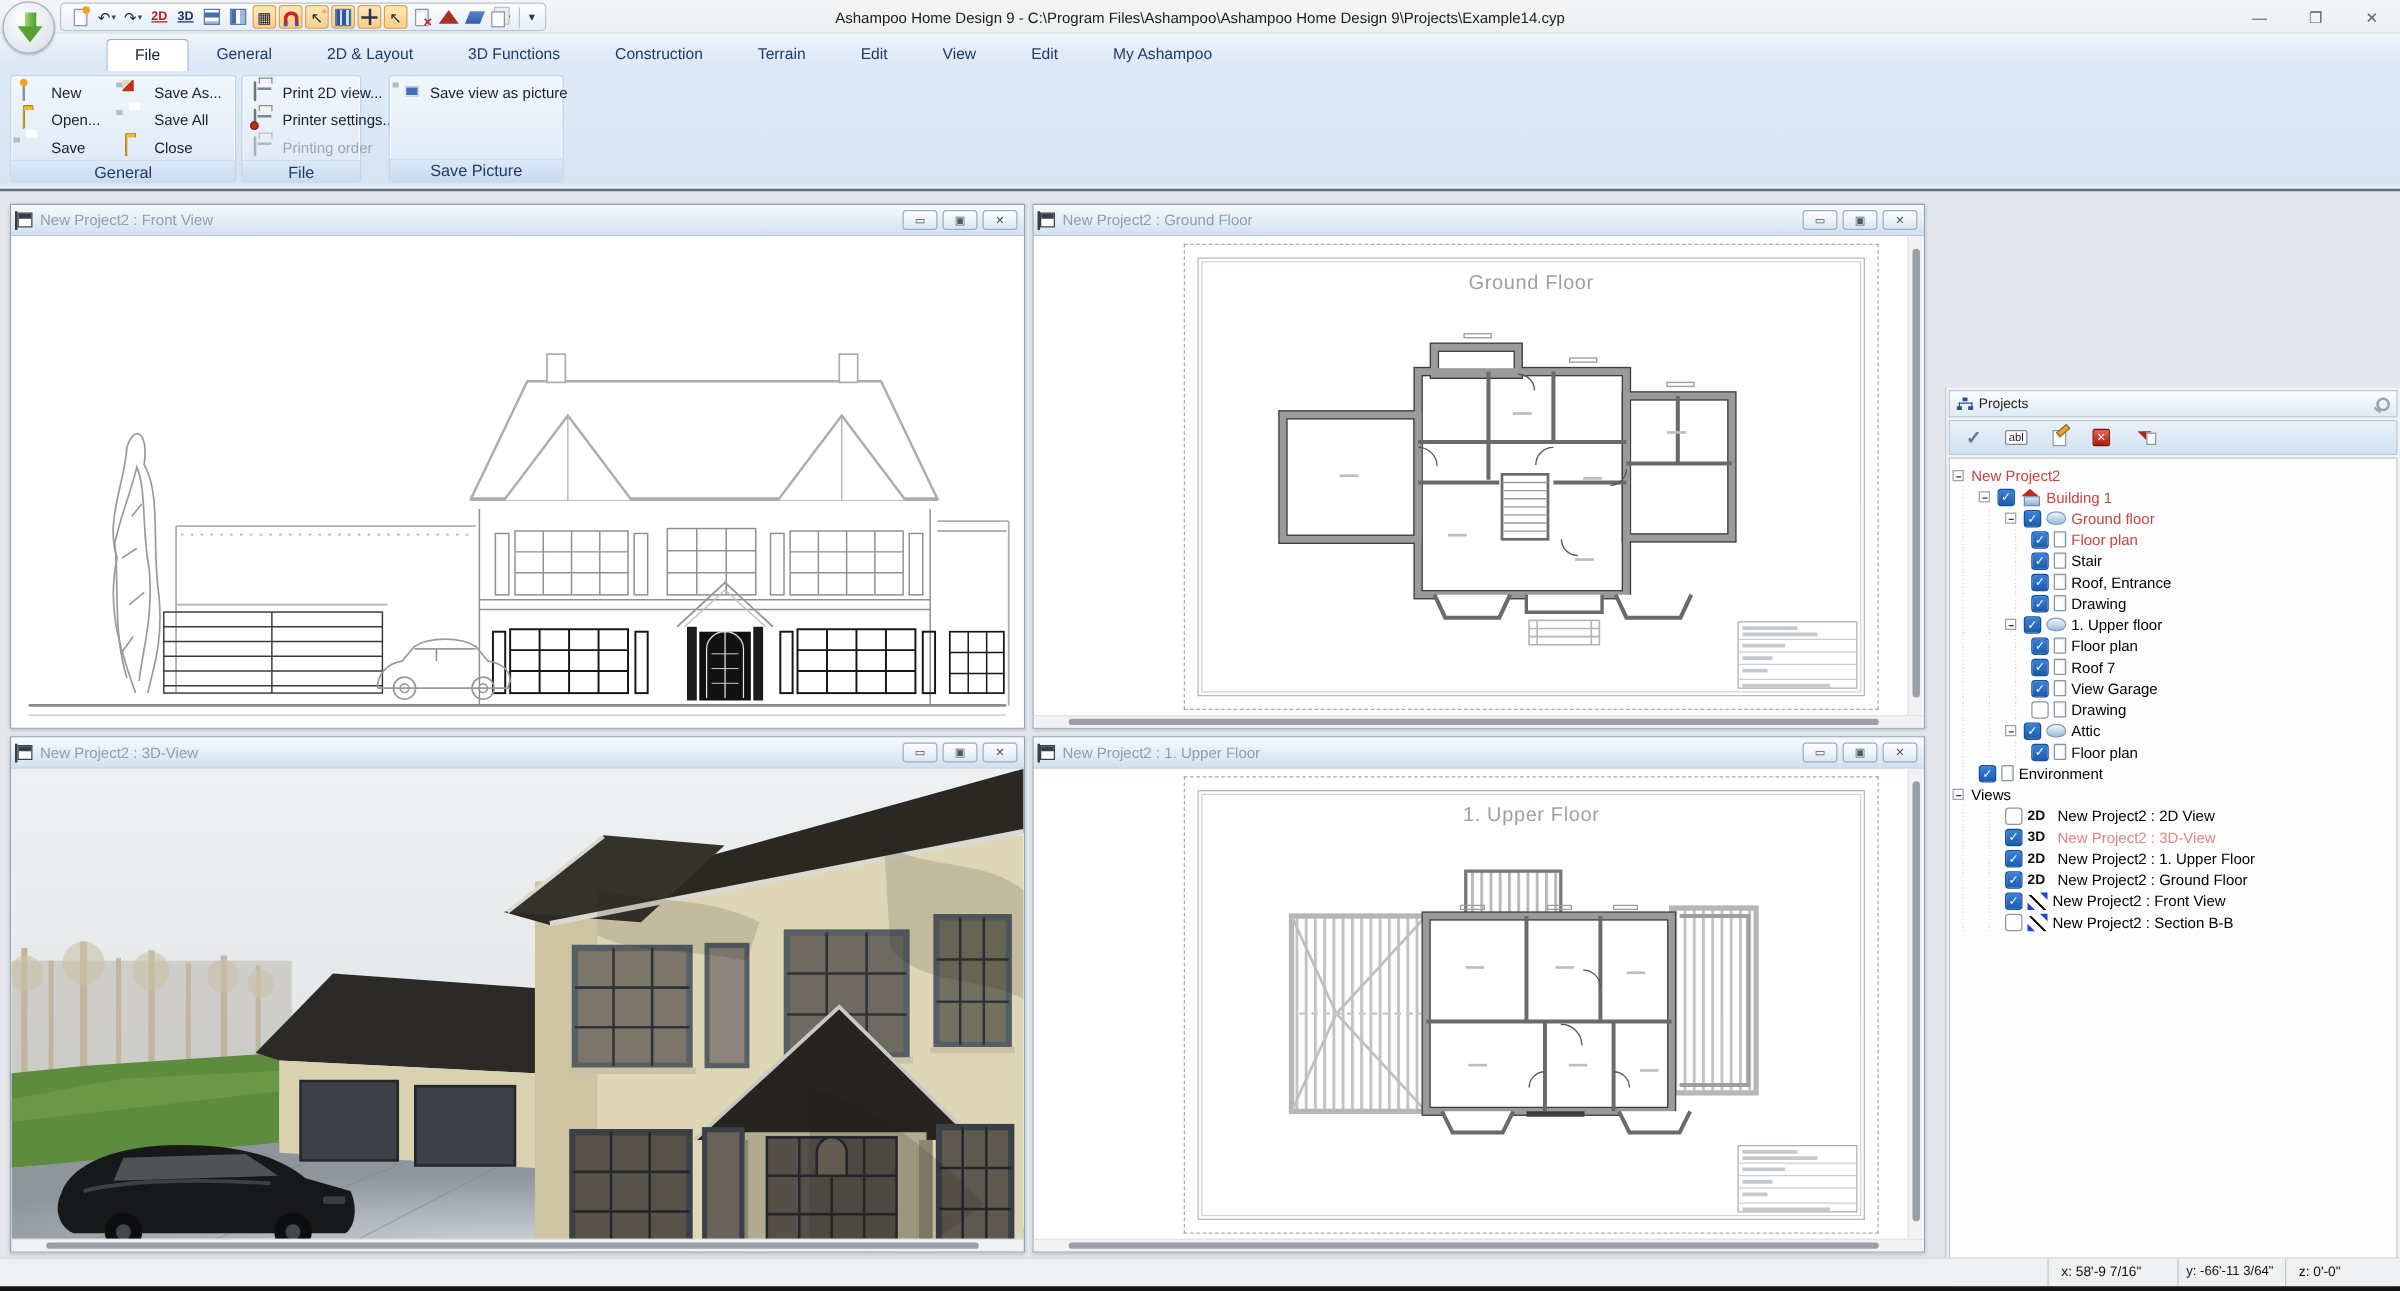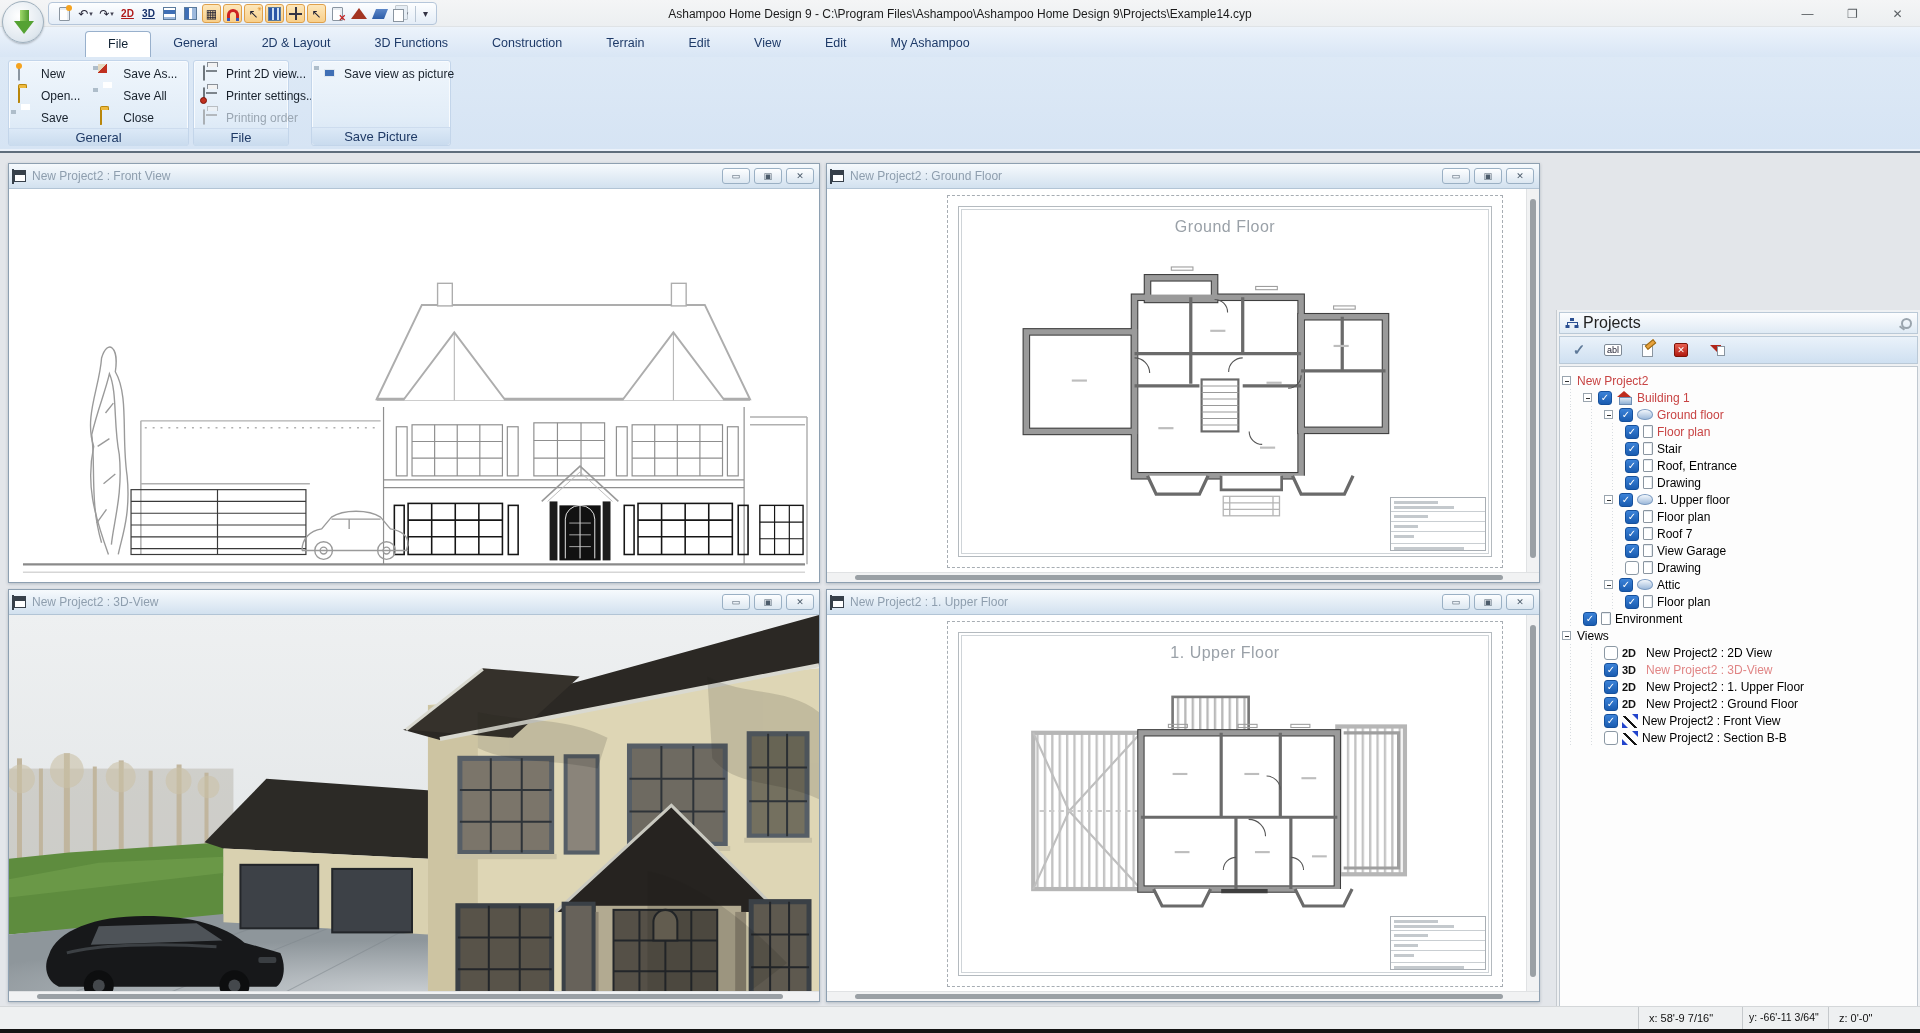--- a/index.html
+++ b/index.html
@@ -138,21 +138,21 @@
   .titleblock { position:absolute; right:16px; bottom:16px; width:96px; height:54px;
     border:1px solid #a8aeb4; background:#fff; }
   .titleblock .tb-row { border-bottom:1px solid #c9ced2; height:10px; position:relative; }
   .titleblock .tb-row i { position:absolute; left:3px; top:3px; height:3px; background:#c4c9cd; display:block; }
 
   
   .panel { position:absolute; left:1556px; top:155px; width:364px; height:851px;
     background:#eff1f3; border-left:1px solid #c6cbd0; display:flex; flex-direction:column; }
   .panel-header { height:22px; margin:2px 2px 0 2px; border:1px solid #bac9d7;
     background:linear-gradient(#fcfdfe,#dfeaf4); display:flex; align-items:center; gap:5px;
-    padding:0 5px; font-size:16px; color:#222;text-align:center; }
+    padding:0 5px; font-size:11px; color:#222;text-align:center; }
   .tree-glyph { width:13px; height:11px; position:relative; }
   .tree-glyph i { position:absolute; width:4px; height:3px; background:#2b4f91; left:4.5px; top:0; display:block;
     box-shadow:-4.5px 7px 0 #2b4f91, 4.5px 7px 0 #2b4f91; }
   .tree-glyph::after { content:""; position:absolute; left:2px; top:4px; width:9px; height:3px;
     border-top:1px solid #2b4f91; border-left:1px solid #2b4f91; border-right:1px solid #2b4f91; }
   .mag { width:11px; height:11px; border:2px solid #9aa4ad; border-radius:50%; position:relative; margin-left:auto; }
   .mag::after { content:""; position:absolute; left:-4px; top:7px; width:6px; height:2px; background:#9aa4ad;
     transform:rotate(35deg); }
   .panel-toolbar { height:28px; margin:2px 2px 0 2px; background:linear-gradient(#eaf2fa,#cfe0f1);
     border:1px solid #bac9d7; display:flex; align-items:center; gap:12px; padding:0 8px; }

